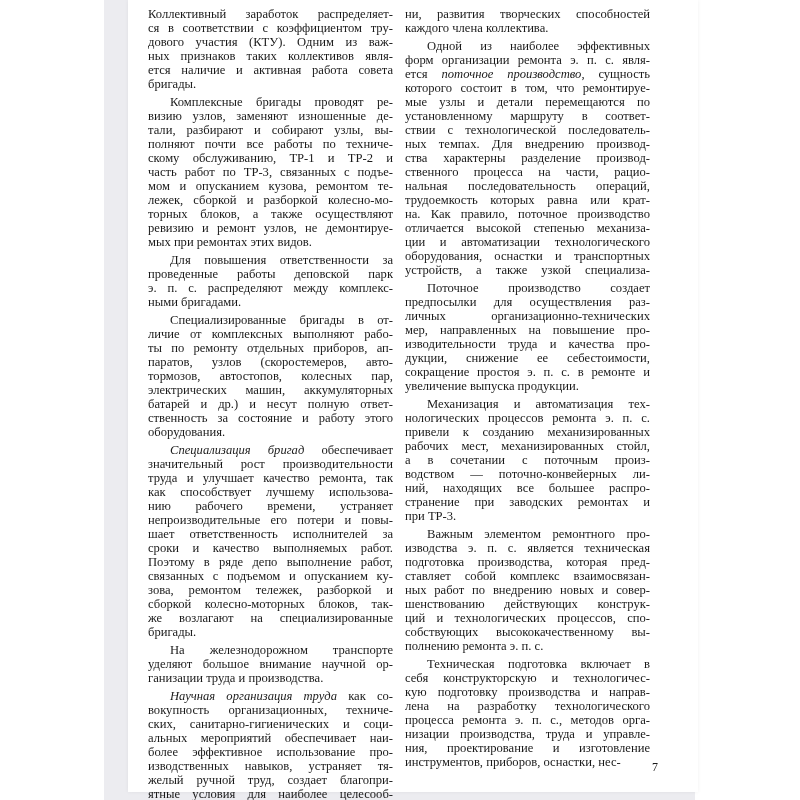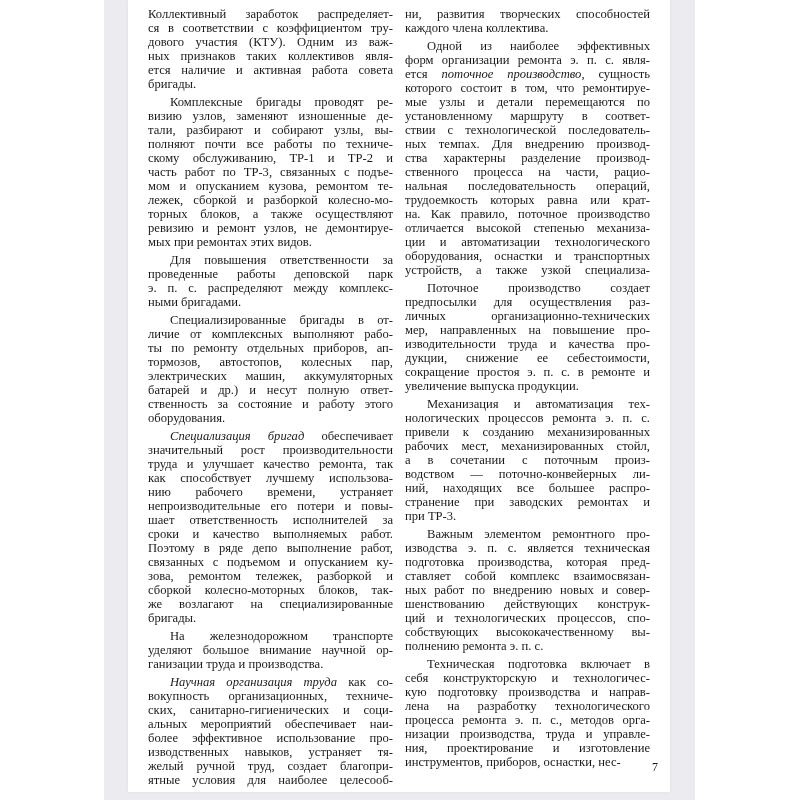--- a/index.html
+++ b/index.html
@@ -1,18 +1,18 @@
 <!DOCTYPE html>
 <html><head>
 <meta charset="utf-8">
 <style>
   html, body { margin:0; padding:0; }
   body { width:800px; height:800px; background:#ffffff; position:relative; overflow:hidden; }
   .frame { position:absolute; left:104px; top:0; width:591px; height:800px; background:#ececf0; }
-  .page { position:absolute; left:128px; top:0; width:542px; height:792px; background:#ffffff; box-shadow: 0 0 4px rgba(0,0,0,0.06); }
+  .page { position:absolute; left:128px; top:0; width:542px; height:792px; background:#ffffff; box-shadow: 0 0 4px rgba(0,0,0,0.06); padding-left: 28px; }
   .col { position:absolute; top:7px; width:245px; font-family:"Liberation Serif", "DejaVu Serif", serif; font-size:12.6px; color:#1a1a1a; }
   .col.left { left:20px; }
   .col.right { left:277px; }
   .ln { display:block; height:14px; line-height:14px; white-space:nowrap; text-align:justify; text-align-last:justify; overflow:hidden; }
   .ln.last { text-align-last:left; }
   .ln.ind { text-indent:22px; }
   .gap { height:4px; }
   .it { font-style:italic; }
   .pagenum { position:absolute; left:524px; top:760px; font-family:"Liberation Serif", serif; font-size:12px; color:#1a1a1a; }
 </style>
@@ -49,20 +49,21 @@
         <span class="ln ind">Для повышения ответственности за</span>
         <span class="ln">проведенные работы деповской парк</span>
         <span class="ln">э. п. с. распределяют между комплекс-</span>
         <span class="ln last">ными бригадами.</span>
       </div>
       <div class="gap"></div>
       <div>
         <span class="ln ind">Специализированные бригады в от-</span>
         <span class="ln">личие от комплексных выполняют рабо-</span>
         <span class="ln">ты по ремонту отдельных приборов, ап-</span>
+        <span class="ln">паратов, узлов (скоростемеров, авто-</span>
         <span class="ln">тормозов, автостопов, колесных пар,</span>
         <span class="ln">электрических машин, аккумуляторных</span>
         <span class="ln">батарей и др.) и несут полную ответ-</span>
         <span class="ln">ственность за состояние и работу этого</span>
         <span class="ln last">оборудования.</span>
       </div>
       <div class="gap"></div>
       <div>
         <span class="ln ind"><span class="it">Специализация бригад</span> обеспечивает</span>
         <span class="ln">значительный рост производительности</span>

